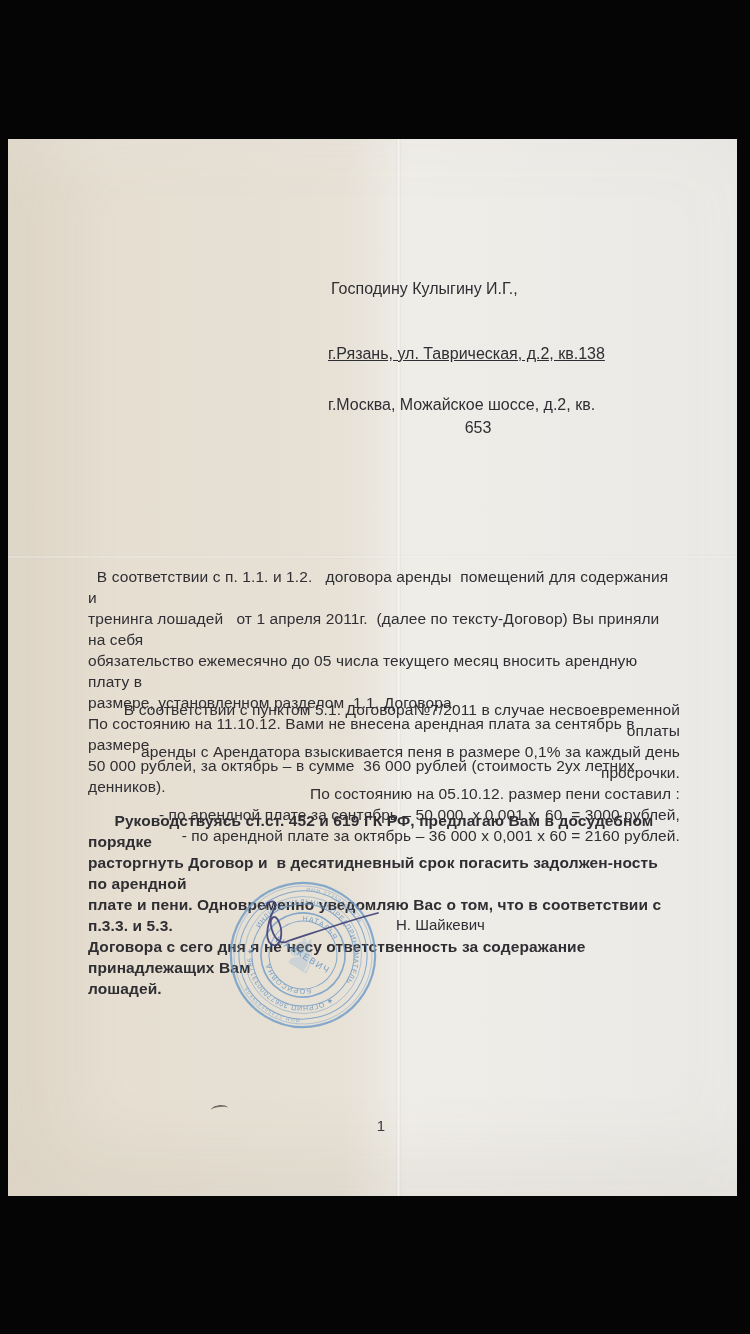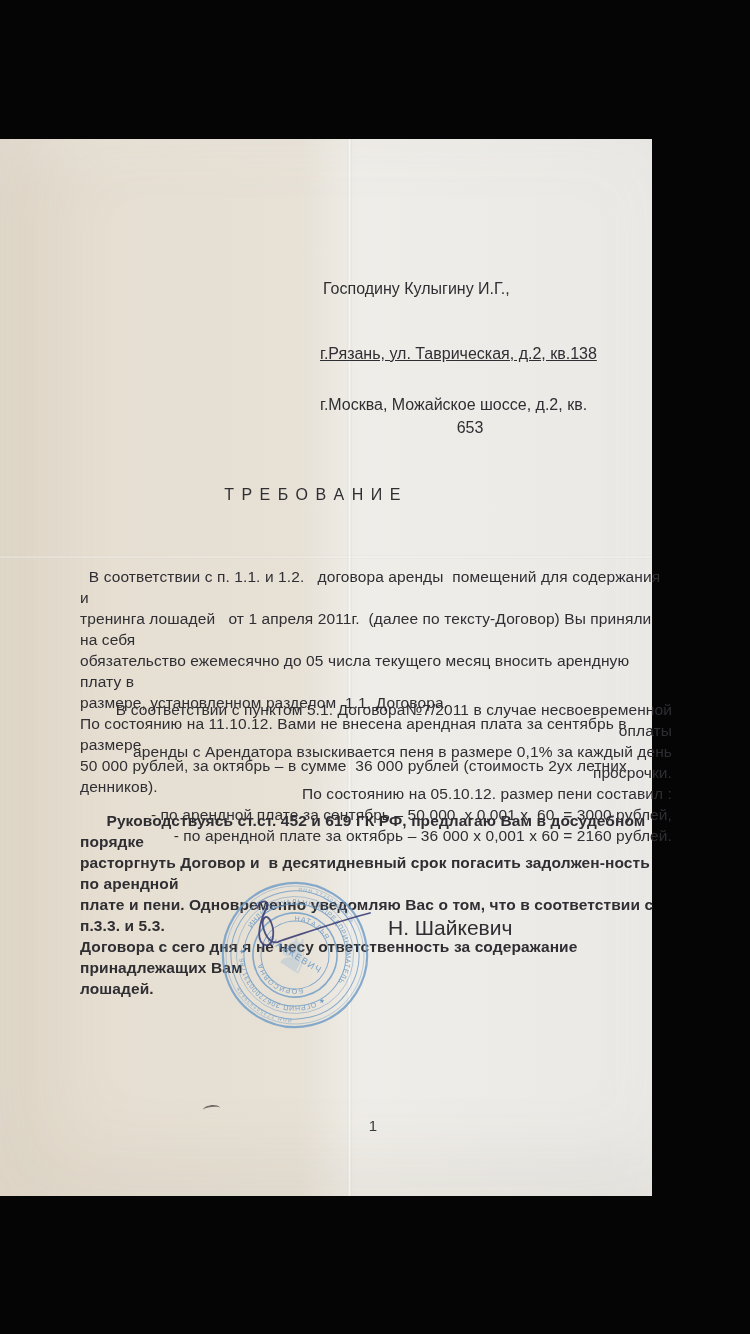--- a/index.html
+++ b/index.html
@@ -4,21 +4,21 @@
 <style>
   html,body{margin:0;padding:0;}
   body{
     width:750px;height:1334px;overflow:hidden;
     background:#050505;
     font-family:"Liberation Sans", sans-serif;
     position:relative;
   }
   .scene{position:absolute;inset:0;background:#050505;}
   .paper{
-    position:absolute;left:0;top:139px;width:652px;height:1057px;
+    position:absolute;left:8px;top:139px;width:729px;height:1057px;
     background:linear-gradient(90deg,#e5ddcf 0%,#e7e1d6 46%,#efede8 55%,#eae9e6 100%);
     box-shadow:inset 30px -20px 90px rgba(115,98,70,0.10), inset -10px 15px 60px rgba(255,255,255,0.25);
   }
   .crease-v{
     position:absolute;left:53.2%;top:0;bottom:0;width:5px;
     background:linear-gradient(90deg,rgba(90,80,60,0.06),rgba(255,255,255,0.45),rgba(60,60,60,0.05));
   }
   .crease-h{
     position:absolute;left:0;right:0;top:416px;height:4px;
     background:linear-gradient(180deg,rgba(90,80,60,0.05),rgba(255,255,255,0.30),rgba(60,60,60,0.04));
@@ -28,21 +28,21 @@
   .addr2{left:320px;top:206px;font-size:16px;text-decoration:underline;}
   .addr3{left:320px;top:257px;font-size:16px;}
   .addr4{left:320px;top:280px;width:300px;text-align:center;font-size:16px;}
   .title{left:78px;top:347px;width:470px;text-align:center;font-size:16px;letter-spacing:1.5px;}
   .subtitle{left:78px;top:369px;width:470px;text-align:center;font-size:16px;}
   .para{
     left:80px;width:592px;font-size:15.5px;line-height:21px;
     white-space:pre-wrap;letter-spacing:0.1px;margin-top:8px;
   }
   .p1{top:419px;} .p2{top:552px;text-align:right;} .p3{top:663px;font-weight:bold;}
-  .sig-name{left:388px;top:777px;font-size:21px;text-align:right;}
+  .sig-name{left:388px;top:777px;font-size:15px;text-align:right;}
   .stamp-svg{position:absolute;left:210px;top:731px;}
   .signature-svg{position:absolute;left:212px;top:753px;}
   .pen-mark{
     position:absolute;left:203px;top:966px;width:17px;height:6px;
     border-top:2px solid rgba(70,68,66,0.75);border-radius:50%;
     transform:rotate(-7deg);
   }
   .page-num{left:358px;top:978px;width:30px;text-align:center;font-size:15px;color:#3a393d;}
 </style>
 </head>
@@ -52,21 +52,20 @@
   <div class="paper">
 
     <div class="crease-v"></div>
     <div class="crease-h"></div>
 
     <div class="txt addr1">Господину Кулыгину И.Г.,</div>
     <div class="txt addr2">г.Рязань, ул. Таврическая, д.2, кв.138</div>
     <div class="txt addr3">г.Москва, Можайское шоссе, д.2, кв.</div>
     <div class="txt addr4">653</div>
 
-    <div class="txt title">Т Р Е Б О В А Н И Е</div>
 
     <div class="txt para p1">  В соответствии с п. 1.1. и 1.2.   договора аренды  помещений для содержания и
 тренинга лошадей   от 1 апреля 2011г.  (далее по тексту-Договор) Вы приняли на себя
 обязательство ежемесячно до 05 числа текущего месяц вносить арендную плату в
 размере, установленном разделом  1.1. Договора.
 По состоянию на 11.10.12. Вами не внесена арендная плата за сентябрь в размере
 50 000 рублей, за октябрь – в сумме  36 000 рублей (стоимость 2ух летних денников).</div>
     <div class="txt para p2">     В соответствии с пунктом 5.1. Договора№7/2011 в случае несвоевременной оплаты
 аренды с Арендатора взыскивается пеня в размере 0,1% за каждый день просрочки.
 По состоянию на 05.10.12. размер пени составил :

